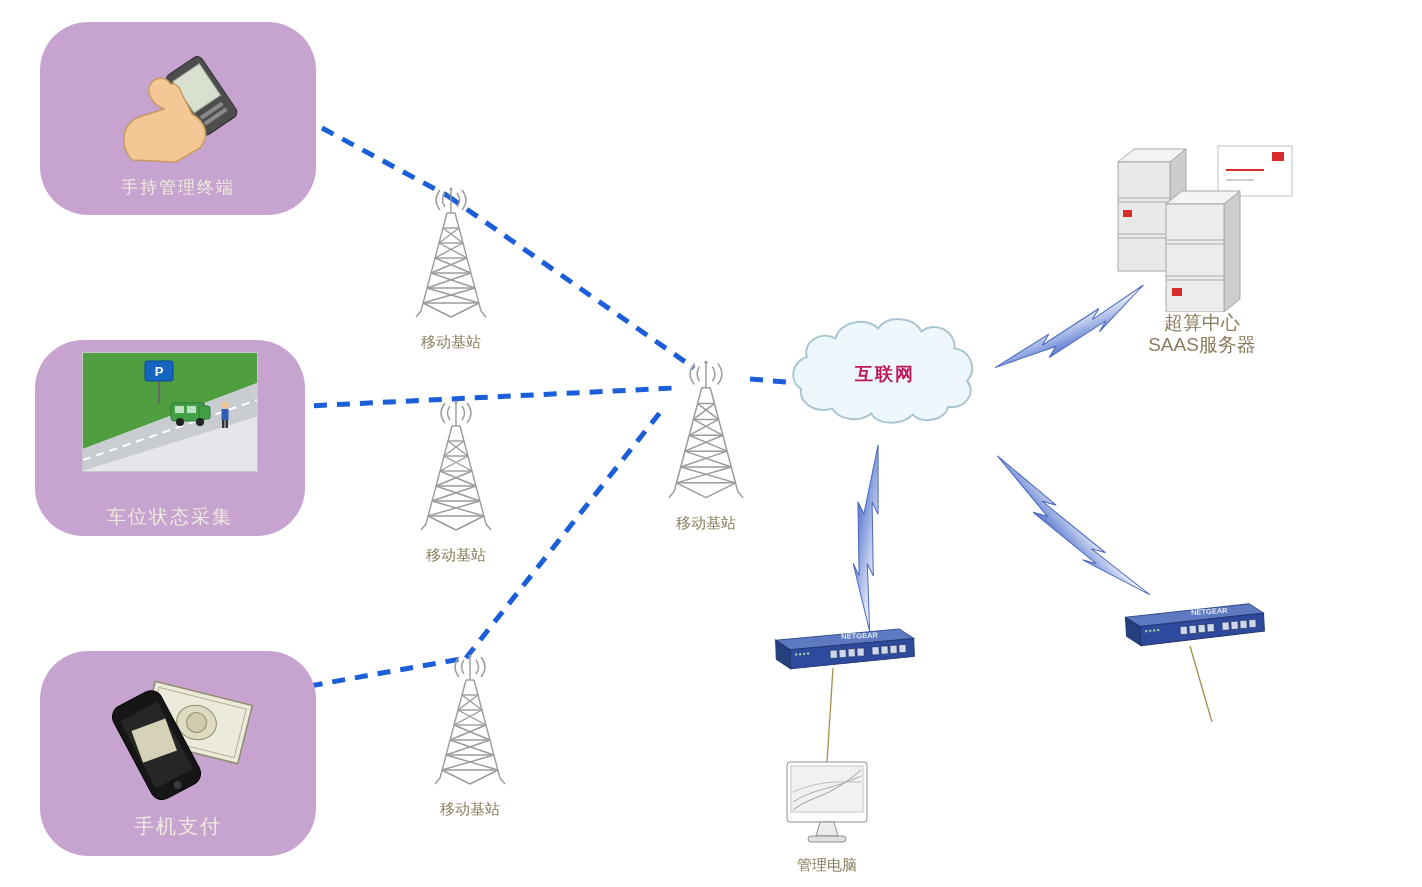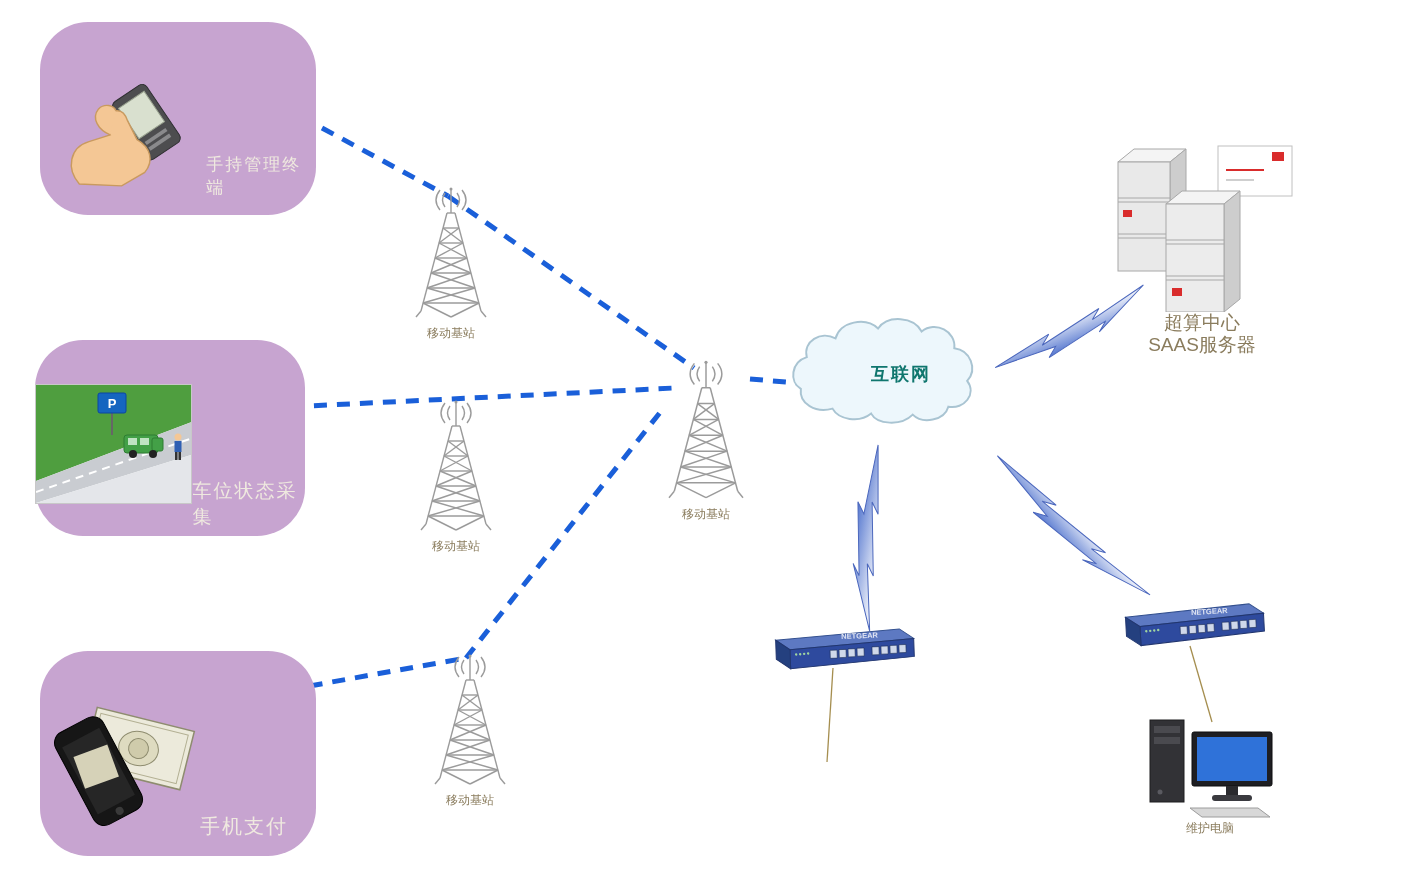--- a/index.html
+++ b/index.html
@@ -3,36 +3,36 @@
 <meta charset="utf-8">
 <style>
   * { margin:0; padding:0; box-sizing:border-box; }
   html,body { background:#ffffff; }
   body { font-family:"Liberation Sans", sans-serif; }
   #canvas { position:relative; width:1422px; height:887px; background:#ffffff; overflow:hidden; }
 
   #links { position:absolute; left:0; top:0; width:1422px; height:887px; z-index:1; }
 
   .node { position:absolute; z-index:2; display:flex; flex-direction:column; align-items:center; }
-  .node-label { font-size:12px; color:#8a7c5d; margin-top:2px; white-space:nowrap; }
+  .node-label { font-size:15px; color:#8a7c5d; margin-top:10px; white-space:nowrap; }
 
   .panel { position:absolute; z-index:2; background:#c7a4d0; border-radius:48px;
-           display:flex; flex-direction:row; align-items:center; }
+           display:flex; flex-direction:column; align-items:center; }
   .panel-label { color:#efe9df; letter-spacing:2px; margin-top:auto; }
 
   .title-box { position:absolute; left:630px; top:8px; width:606px; height:127px;
                border:1px solid #e2e2e2; background:#ffffff; z-index:2;
                display:flex; align-items:center; justify-content:center; }
   .title-text { font-family:"DejaVu Serif","Liberation Serif",serif; font-weight:bold;
                 font-size:33px; color:#000; letter-spacing:2px; white-space:nowrap; }
 
   .cloud-wrap { position:absolute; left:786px; top:312px; width:198px; height:124px; z-index:2; }
-  .cloud-label { position:absolute; left:16px; width:100%; top:50px; text-align:center;
+  .cloud-label { position:absolute; left:0; width:100%; top:50px; text-align:center;
                  font-family:"DejaVu Serif","Liberation Serif",serif; font-weight:bold;
-                 font-size:18px; color:#0f766e; letter-spacing:2px; }
+                 font-size:18px; color:#be185d; letter-spacing:2px; }
 
   .server-label { font-size:19px; color:#8a7c5d; line-height:22px; text-align:center; white-space:nowrap; }
 
   .scene-frame { width:176px; height:120px; background:#fff; border:1px solid #c8c8c8;
                  margin-top:12px; overflow:hidden; }
 </style>
 </head>
 <body>
 
 <div id="canvas">
@@ -281,29 +281,27 @@
       </g>
       <g fill="#9fd3a0">
         <circle cx="32" cy="27" r="1.2"></circle>
           <circle cx="36" cy="26.8" r="1.2"></circle>
         <circle cx="40" cy="26.6" r="1.2"></circle>
           <circle cx="44" cy="26.4" r="1.2"></circle>
       </g>
     </svg>
   </div>
 
-
-  <div class="node" style="left:1140px; top:716px;">
-    <svg width="140" height="102" viewBox="0 0 140 102">
-      <rect x="10" y="4" width="34" height="82" fill="#323236" stroke="#1d1d1f"></rect>
-      <rect x="14" y="10" width="26" height="7" fill="#4a4a4f"></rect>
-      <rect x="14" y="21" width="26" height="7" fill="#4a4a4f"></rect>
-      <circle cx="20" cy="76" r="2.5" fill="#5a5a60"></circle>
-      <rect x="52" y="16" width="80" height="54" rx="2" fill="#1e1e22" stroke="#0c0c0e"></rect>
-      <rect x="57" y="21" width="70" height="44" fill="#2f72d9"></rect>
-      <rect x="86" y="70" width="12" height="9" fill="#2a2a2e"></rect>
-      <rect x="72" y="79" width="40" height="6" rx="3" fill="#3a3a3f"></rect>
-      <polygon points="50,92 118,92 130,101 62,101" fill="#d8d8d8" stroke="#9c9c9c"></polygon>
-    </svg>
-    <div class="node-label">维护电脑</div>
-  </div>
+  <div class="node" style="left:780px; top:760px;">
+    <svg width="94" height="86" viewBox="0 0 94 86">
+      <rect x="7" y="2" width="80" height="60" rx="3" fill="#fcfcfc" stroke="#8f8f8f"></rect>
+      <rect x="11" y="6" width="72" height="46" fill="#f1f1f1" stroke="#c4c4c4"></rect>
+      <path d="M13,50 C34,34 46,40 81,10" stroke="#9a9a9a" fill="none"></path>
+      <path d="M13,42 C34,28 52,30 81,16" stroke="#ababab" fill="none"></path>
+      <path d="M13,32 C40,20 60,22 81,22" stroke="#bcbcbc" fill="none"></path>
+      <polygon points="40,62 54,62 58,76 36,76" fill="#ececec" stroke="#8f8f8f"></polygon>
+      <rect x="28" y="76" width="38" height="6" rx="3" fill="#e0e0e0" stroke="#8f8f8f"></rect>
+    </svg>
+    <div class="node-label">管理电脑</div>
+  </div>
+
 
 </div>
 
 </body></html>

